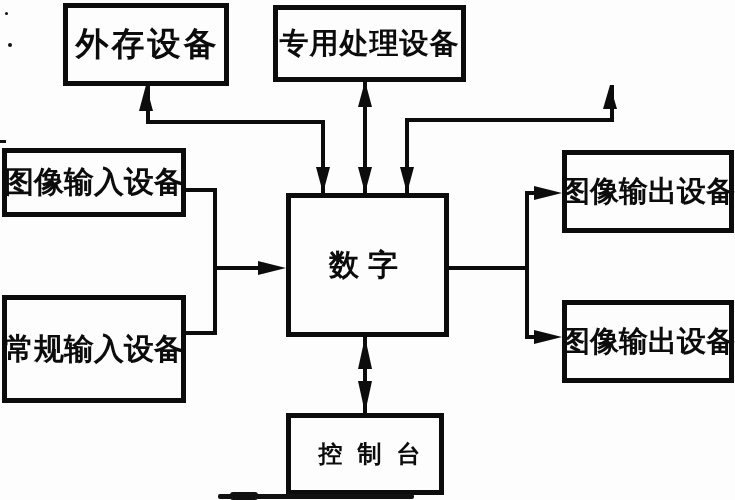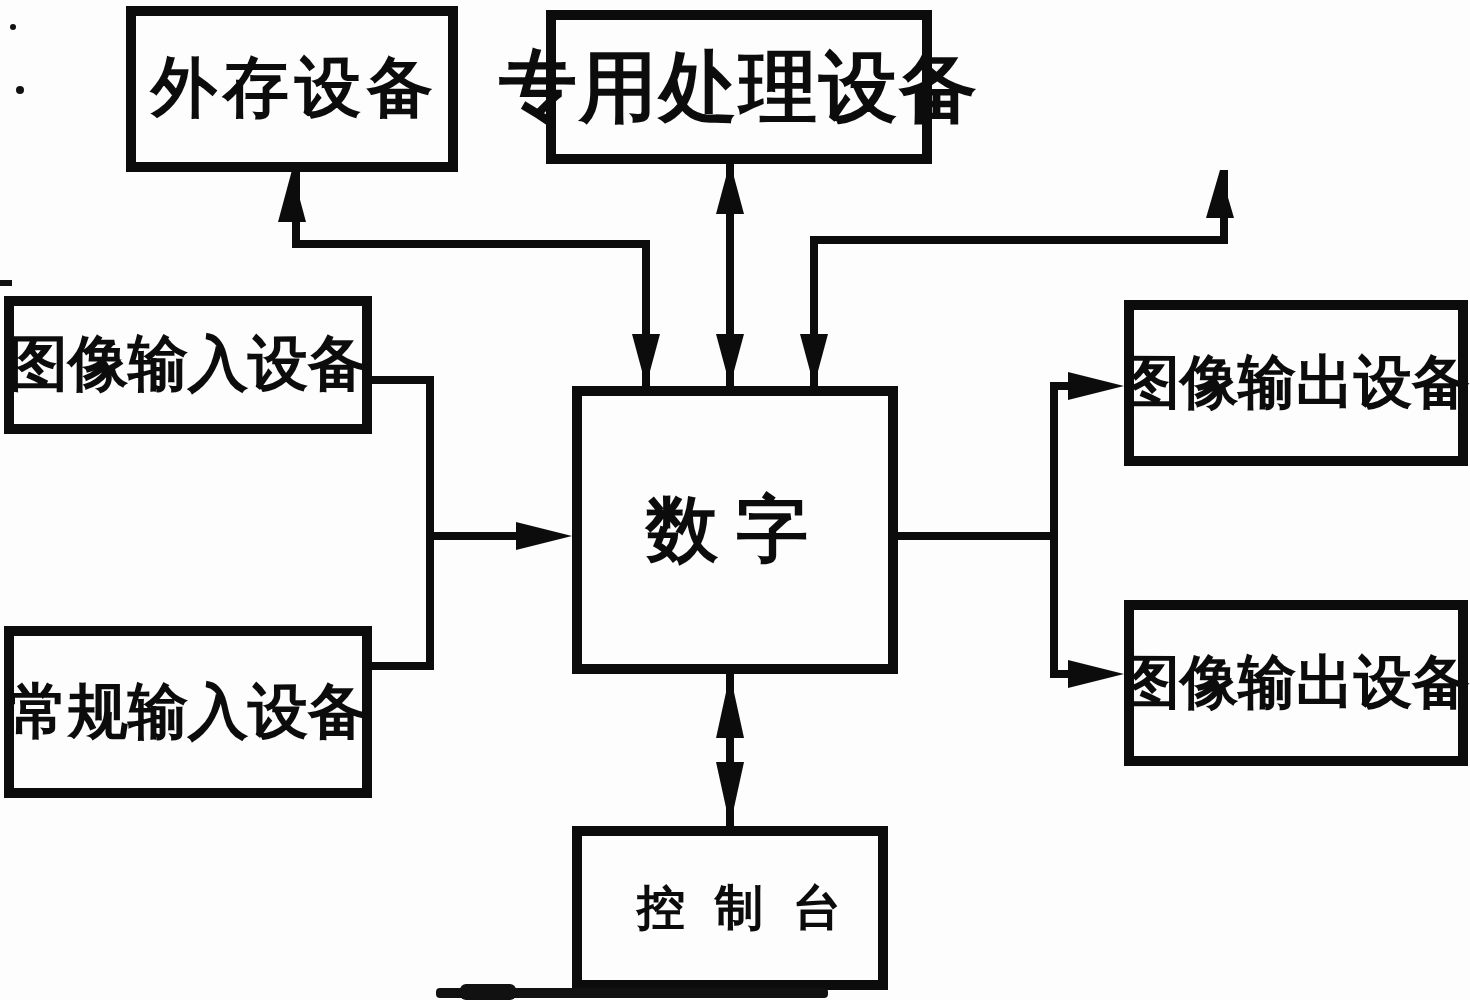--- a/index.html
+++ b/index.html
@@ -7,25 +7,25 @@
     position:relative; width:735px; height:500px; overflow:hidden;
     background:#fdfdfd; font-family:"DejaVu Sans", sans-serif;
   }
   .node {
     position:absolute; box-sizing:border-box;
     border:5px solid #0c0c0c; background:#fdfdfd; color:#0c0c0c;
     display:flex; align-items:center; justify-content:center;
     font-weight:bold; white-space:nowrap;text-align:right;
   }
   #node-external-storage   { left:63px;  top:3px;   width:166px; height:83px; font-size:33px; letter-spacing:3px; padding-left:3px; }
-  #node-special-processing { left:273px; top:5px;   width:193px; height:77px; font-size:39px; letter-spacing:1px; }
+  #node-special-processing { left:273px; top:5px;   width:193px; height:77px; font-size:29px; letter-spacing:1px; }
   #node-display            { left:524px; top:3px;   width:161px; height:83px; font-size:33px; letter-spacing:4px; padding-left:4px; }
   #node-image-input        { left:2px;   top:148px; width:184px; height:69px; font-size:30px; }
-  #node-conventional-input { left:2px;   top:313px; width:184px; height:86px; font-size:30px; }
-  #node-computer           { left:286px; top:193px; width:163px; height:144px; font-size:36px;
+  #node-conventional-input { left:2px;   top:295px; width:184px; height:108px; font-size:30px; }
+  #node-computer           { left:286px; top:193px; width:163px; height:144px; font-size:30px;
                              flex-direction:row; gap:27px; letter-spacing:9px; padding-left:1px; }
   #node-image-output       { left:562px; top:150px; width:172px; height:83px; font-size:29px; }
   #node-conventional-output{ left:562px; top:300px; width:172px; height:83px; font-size:29px; }
   #node-console            { left:286px; top:413px; width:158px; height:82px; font-size:24px; letter-spacing:15px; padding-left:24px; }
 
   .line  { position:absolute; background:#0c0c0c; }
   .arrow { position:absolute; width:0; height:0; }
   .arrow.up    { border-left:7px solid transparent; border-right:7px solid transparent; border-bottom:26px solid #0c0c0c; }
   .arrow.down  { border-left:7px solid transparent; border-right:7px solid transparent; border-top:26px solid #0c0c0c; }
   .arrow.right { border-top:7px solid transparent; border-bottom:7px solid transparent; border-left:28px solid #0c0c0c; }

